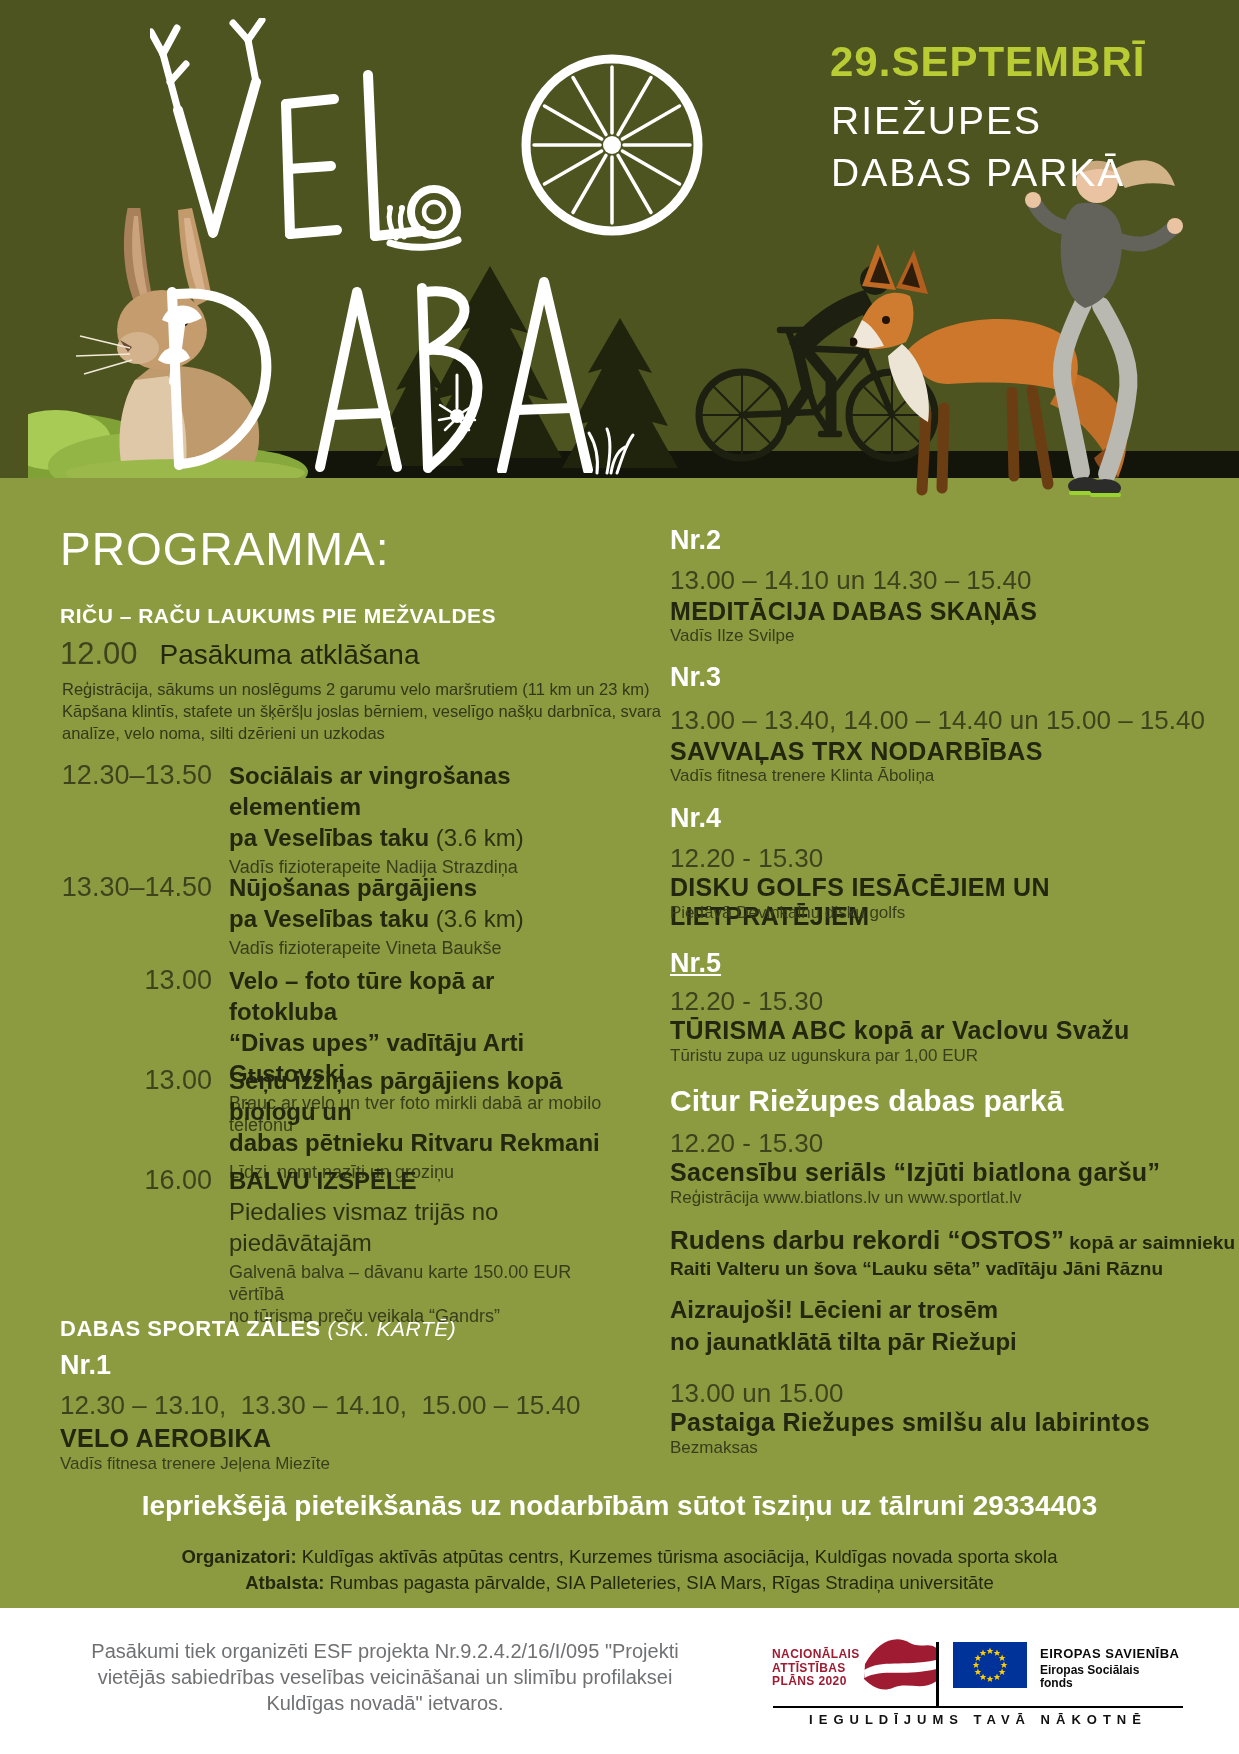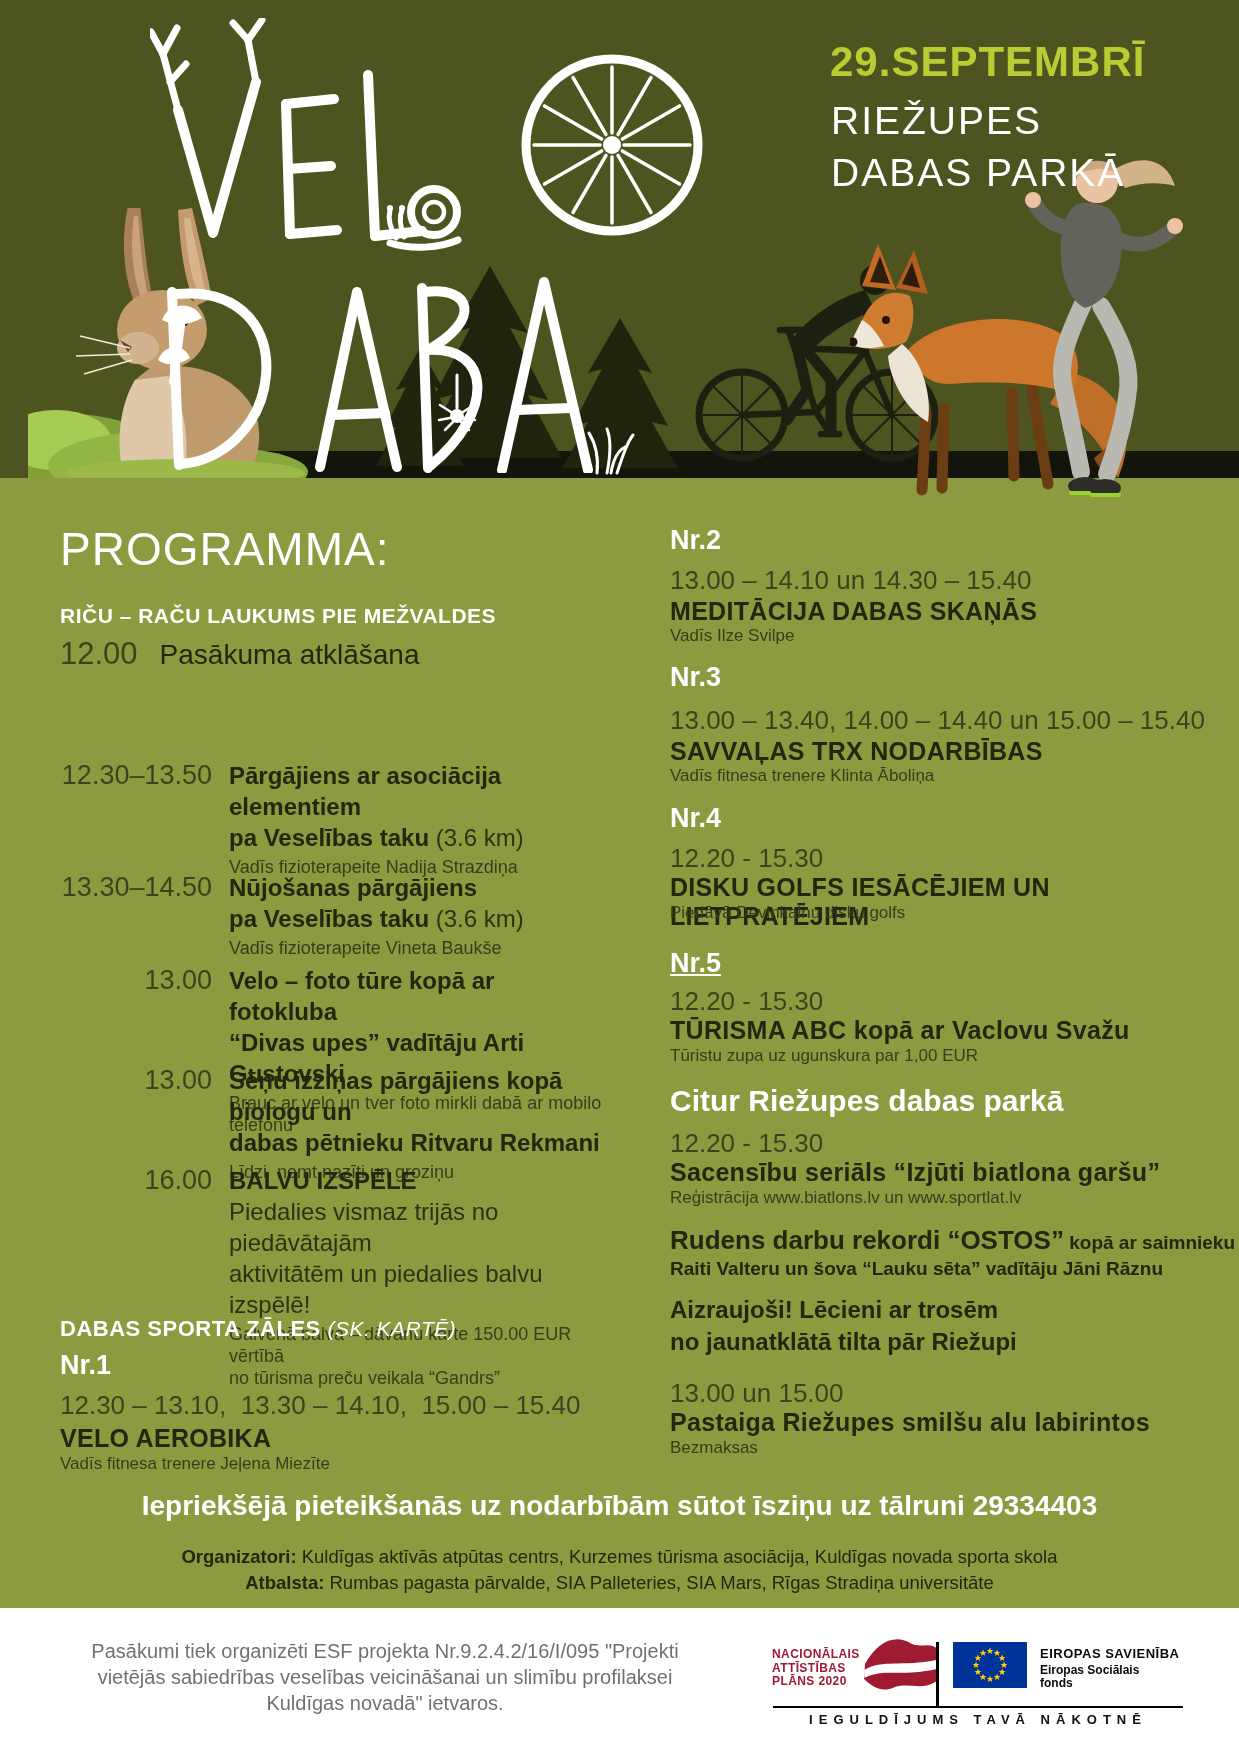--- a/index.html
+++ b/index.html
@@ -283,26 +283,31 @@
   <div class="hero-place hero-place1">RIEŽUPES</div>
   <div class="hero-place hero-place2">DABAS PARKĀ</div>
 
   <div class="prog-title">PROGRAMMA:</div>
   <div class="venue-head">RIČU – RAČU LAUKUMS PIE MEŽVALDES</div>
 
   <div class="opening-row">
     <span class="opening-time">12.00</span>
     <span class="opening-title">Pasākuma atklāšana</span>
   </div>
+  <div class="opening-desc">
+    <div>Reģistrācija, sākums un noslēgums 2 garumu velo maršrutiem (11 km un 23 km)</div>
+    <div>Kāpšana klintīs, stafete un šķēršļu joslas bērniem, veselīgo našķu darbnīca, svara</div>
+    <div>analīze, velo noma, silti dzērieni un uzkodas</div>
+  </div>
 
   <div class="entry" style="top:760px;">
     <div class="entry-time">12.30–13.50</div>
     <div class="entry-body">
       <div class="entry-title">
-        <div><span>Pārgājiens ar asociācija elementiem</span></div>
+        <div><span>Sociālais ar vingrošanas elementiem</span></div>
         <div><span>pa Veselības taku</span><span class="reg"> (3.6 km)</span></div>
       </div>
       <div class="entry-note">Vadīs fizioterapeite Nadija Strazdiņa</div>
     </div>
   </div>
 
   <div class="entry" style="top:872px;">
     <div class="entry-time">13.30–14.50</div>
     <div class="entry-body">
       <div class="entry-title">
@@ -333,21 +338,20 @@
       </div>
       <div class="entry-note pre">Līdzi  ņemt nazīti un groziņu</div>
     </div>
   </div>
 
   <div class="entry" style="top:1165px;">
     <div class="entry-time">16.00</div>
     <div class="entry-body">
       <div class="entry-title">BALVU IZSPĒLE</div>
       <div class="entry-big">Piedalies vismaz trijās no piedāvātajām</div>
-      <div class="entry-big">aktivitātēm un piedalies balvu izspēlē!</div>
       <div class="entry-note">Galvenā balva – dāvanu karte 150.00 EUR vērtībā</div>
       <div class="entry-note" style="margin-top:0;">no tūrisma preču veikala “Gandrs”</div>
     </div>
   </div>
 
   <div class="halls-head">
     <span>DABAS SPORTA ZĀLES </span><span class="it">(SK. KARTĒ)</span>
   </div>
   <div class="abs nr-label" style="left:60px;top:1350px;">Nr.1</div>
   <div class="abs nr-time pre" style="left:60px;top:1390px;">12.30 – 13.10,  13.30 – 14.10,  15.00 – 15.40</div>

